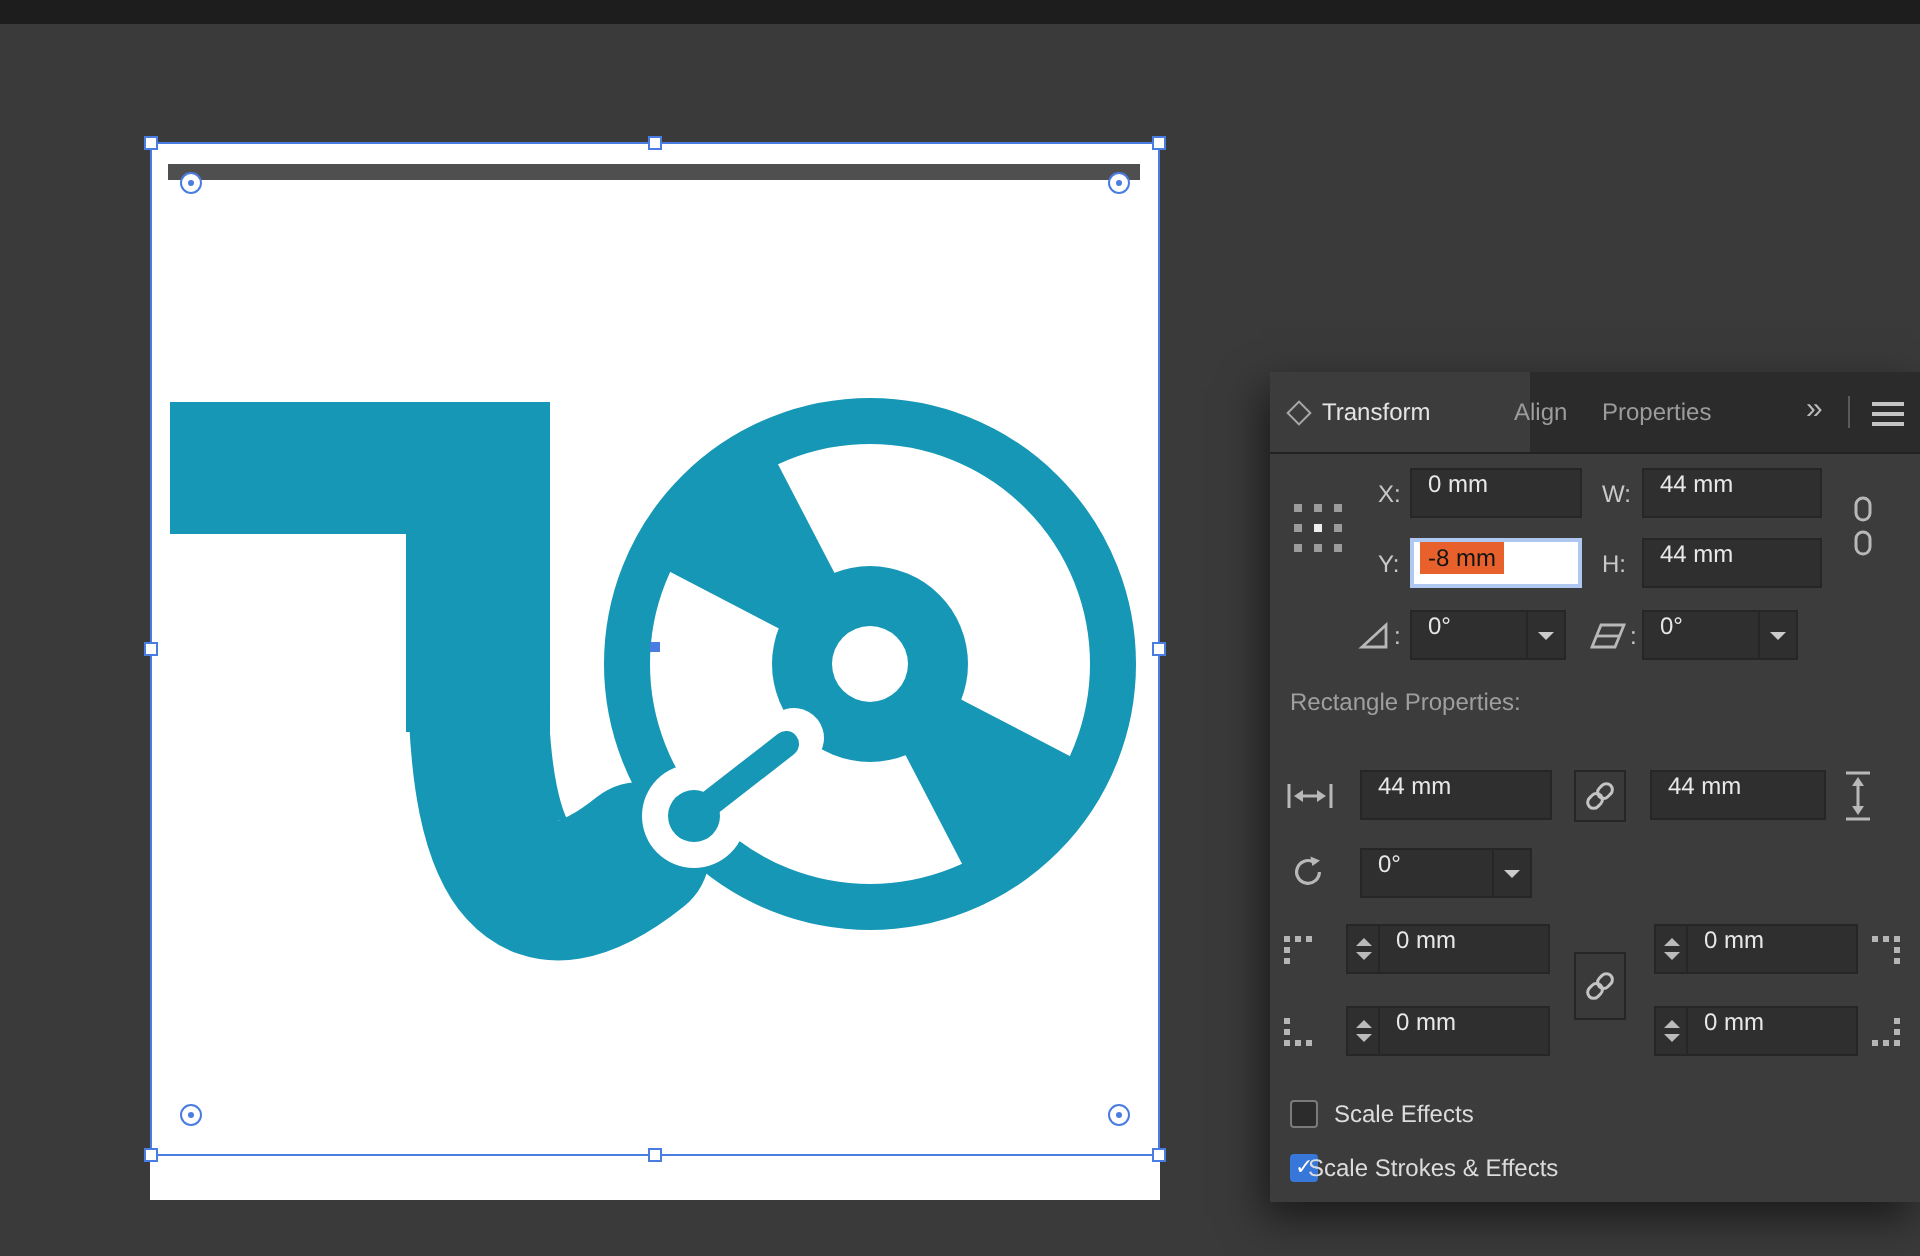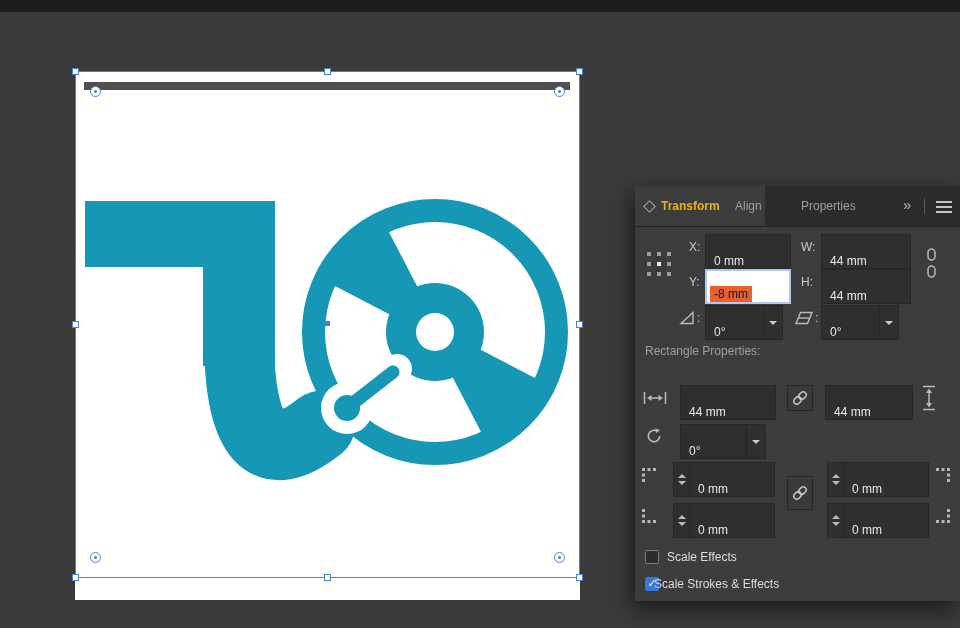--- a/index.html
+++ b/index.html
@@ -21,34 +21,34 @@
   .corner-widget .dot{position:absolute;left:3px;top:3px;width:3px;height:3px;border-radius:50%;
           background:var(--selection-blue);}
   .center-dot{position:absolute;left:325px;top:321px;width:5px;height:5px;background:var(--selection-blue);}
 
   
   .panel{position:absolute;left:635px;top:186px;width:325px;height:415px;background:#3c3c3c;
          box-shadow:-4px 8px 20px rgba(0,0,0,.55);font-size:12px;color:#d6d6d6;}
   .panel-header{position:absolute;left:0;top:0;width:325px;height:40px;background:#2b2b2b;
          border-bottom:1px solid #222;}
   .tab{position:absolute;top:0;height:40px;line-height:40px;color:#9c9c9c;white-space:nowrap;}
-  .tab.active{background:#3c3c3c;color:#eab308;font-weight:bold;}
+  .tab.active{background:#3c3c3c;color:#e5e5e5;font-weight:normal;}
   .diamond{position:absolute;left:10px;top:16px;width:7px;height:7px;border:1px solid #a8a8a8;
          transform:rotate(45deg);}
   .hdr-collapse{position:absolute;left:268px;top:0;height:40px;line-height:38px;color:#b8b8b8;font-size:15px;}
   .hdr-div{position:absolute;left:289px;top:12px;width:1px;height:16px;background:#5a5a5a;}
   .menu-icon{position:absolute;right:8px;top:15px;width:16px;}
   .menu-icon span{display:block;width:16px;height:2px;background:#c4c4c4;margin-bottom:3px;}
 
   .label{position:absolute;height:26px;line-height:26px;color:#c9c9c9;}
   .icolon{position:absolute;height:26px;line-height:26px;color:#c9c9c9;}
   .seclabel{position:absolute;left:10px;top:158px;color:#9f9f9f;}
 
-  .field{position:absolute;height:35px;background:#2f2f2f;border:1px solid #262626;
-         box-sizing:border-box;display:flex;align-items:flex-end;color:#e8e8e8;}
+  .field{position:absolute;height:25px;background:#2f2f2f;border:1px solid #262626;
+         box-sizing:border-box;display:flex;align-items:flex-start;color:#e8e8e8;}
   .field .val{padding-left:8px;white-space:nowrap;}
   .field.focused{background:#ffffff;border:2px solid #aec8f2;}
   .field.focused .sel{background:var(--highlight-orange);color:#141414;padding:1px 4px;margin-left:3px;}
   .dd{margin-left:auto;width:18px;height:100%;border-left:1px solid #262626;
       display:flex;align-items:center;justify-content:center;}
   .caret{width:0;height:0;border-left:4px solid transparent;border-right:4px solid transparent;
       border-top:4px solid #cccccc;}
   .stepper{width:15px;height:100%;border-right:1px solid #262626;display:flex;flex-direction:column;
       align-items:center;justify-content:center;gap:3px;}
   .stepper .up{width:0;height:0;border-left:4px solid transparent;border-right:4px solid transparent;
@@ -121,21 +121,21 @@
 
   <div class="center-dot"></div>
 
   <div class="panel">
 
     <div class="panel-header">
       <div class="tab active" style="left:0;width:104px;padding-left:26px">
         <span class="diamond"></span>
         <span>Transform</span>
       </div>
-      <div class="tab" style="left:92px;padding:0 8px">
+      <div class="tab" style="left:114px;padding:0 8px">
         <span>Align</span>
       </div>
       <div class="tab" style="left:158px;padding:0 8px">
         <span>Properties</span>
       </div>
       <div class="hdr-collapse">»</div>
       <div class="hdr-div"></div>
       <div class="menu-icon">
         <span></span>
           <span></span>

